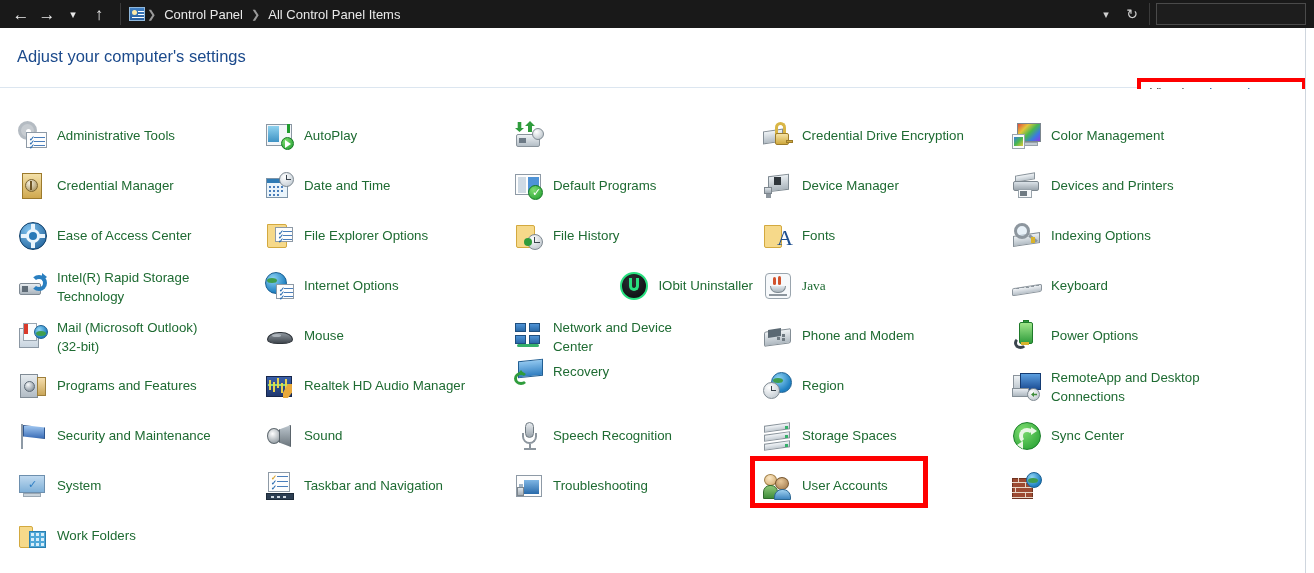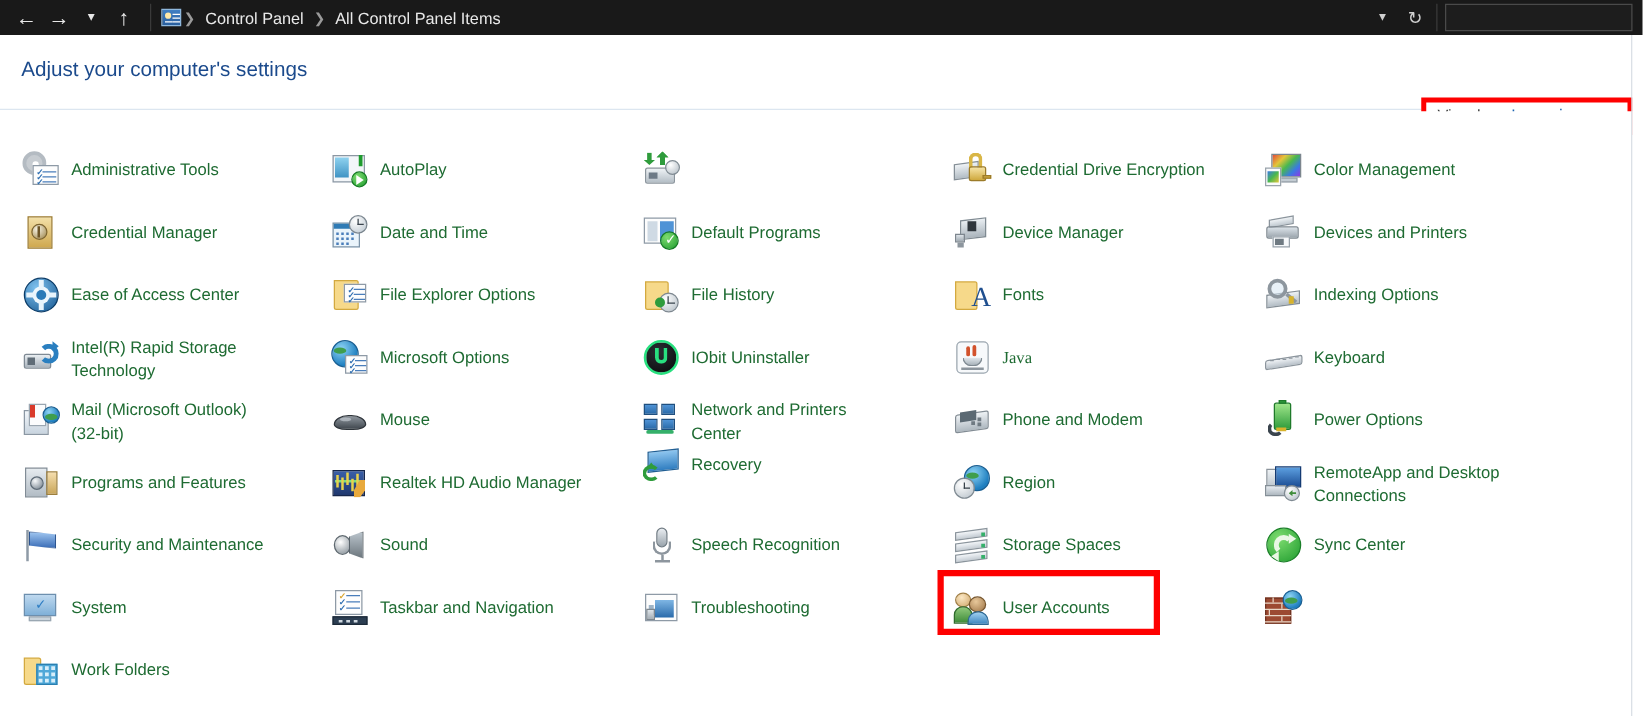--- a/index.html
+++ b/index.html
@@ -338,21 +338,21 @@
           <i class="globe" style="left:1px;top:2px;width:22px;height:22px;"></i>
           <i class="sheet" style="left:12px;top:14px;width:18px;height:15px;">
             <i class="ln" style="left:7px;top:3px;width:9px;"></i>
             <i class="ln" style="left:7px;top:7px;width:9px;"></i>
             <i class="ln" style="left:7px;top:11px;width:9px;"></i>
             <b class="chk" style="left:2px;top:1px;">✓</b>
             <b class="chk" style="left:2px;top:5px;">✓</b>
             <b class="chk" style="left:2px;top:9px;">✓</b>
           </i>
         </span>
-        <span class="label">Microsoft Options</span>
+        <span class="label">Internet Options</span>
       </div>
       <div class="item" style="top: 228px; left: 0px; width: 240px;">
         <span class="ico">
           <i style="left:3px;top:12px;width:26px;height:12px;border-radius:50% 50% 45% 45%/70% 70% 40% 40%;background:linear-gradient(#8d959d,#41484f);border:1px solid #2e343a;"></i>
           <i style="left:8px;top:14px;width:9px;height:3px;border-radius:50%;background:#cdd4da;opacity:.6;"></i>
         </span>
         <span class="label">Mouse</span>
       </div>
       <div class="item" style="top: 278px; left: 0px; width: 240px;">
         <span class="ico">
@@ -410,36 +410,36 @@
       <div class="item" style="top: 128px; left: 0px; width: 240px;">
         <span class="ico">
           <i class="folder" style="left:3px;top:5px;width:19px;height:23px;"></i>
           <i style="left:14px;top:14px;width:16px;height:16px;border-radius:50%;background:radial-gradient(circle at 35% 30%,#fff,#b2bcc4);border:1px solid #7e8890;"></i>
           <i style="left:21px;top:17px;width:1px;height:6px;background:#3a444d;"></i>
           <i style="left:21px;top:22px;width:6px;height:1px;background:#3a444d;"></i>
           <i style="left:11px;top:18px;width:8px;height:8px;border-radius:50%;background:#2f9c3c;"></i>
         </span>
         <span class="label">File History</span>
       </div>
-      <div class="item" style="top: 178px; left: 0px; width: 240px;">
+      <div class="item" style="top: 178px; left: 0px; width: 240px; justify-content: flex-end;">
         <span class="ico">
           <i style="left:2px;top:2px;width:28px;height:28px;border-radius:50%;background:radial-gradient(circle at 40% 30%,#2a2f33,#07090a);border:2px solid #28e07f;"></i>
           <i style="left:11px;top:8px;width:10px;height:13px;border:3px solid #28e07f;border-top:none;border-radius:0 0 7px 7px;"></i>
         </span>
         <span class="label">IObit Uninstaller</span>
       </div>
       <div class="item two" style="top: 228px; left: 0px; width: 240px;">
         <span class="ico">
           <i class="blue-sq" style="left:2px;top:3px;width:11px;height:9px;"></i>
           <i class="blue-sq" style="left:16px;top:3px;width:11px;height:9px;"></i>
           <i class="blue-sq" style="left:2px;top:15px;width:11px;height:9px;"></i>
           <i class="blue-sq" style="left:16px;top:15px;width:11px;height:9px;"></i>
           <i style="left:4px;top:24px;width:22px;height:3px;background:#35b06a;border-radius:2px;"></i>
         </span>
-        <span class="label">Network and Printers
+        <span class="label">Network and Device
 Center</span>
       </div>
       <div class="item" style="top: 264px; left: 0px; width: 240px;">
         <span class="ico">
           <i style="left:5px;top:4px;width:25px;height:17px;background:linear-gradient(#8fc6ef,#2f7dc0);border:1px solid #215f94;transform:skewY(-6deg);"></i>
           <i style="left:1px;top:16px;width:14px;height:13px;border-radius:50%;border:3px solid #2f9c3c;border-right-color:transparent;"></i>
           <i style="left:4px;top:14px;width:0;height:0;border-bottom:5px solid #2f9c3c;border-left:4px solid transparent;border-right:4px solid transparent;"></i>
         </span>
         <span class="label">Recovery</span>
       </div>

